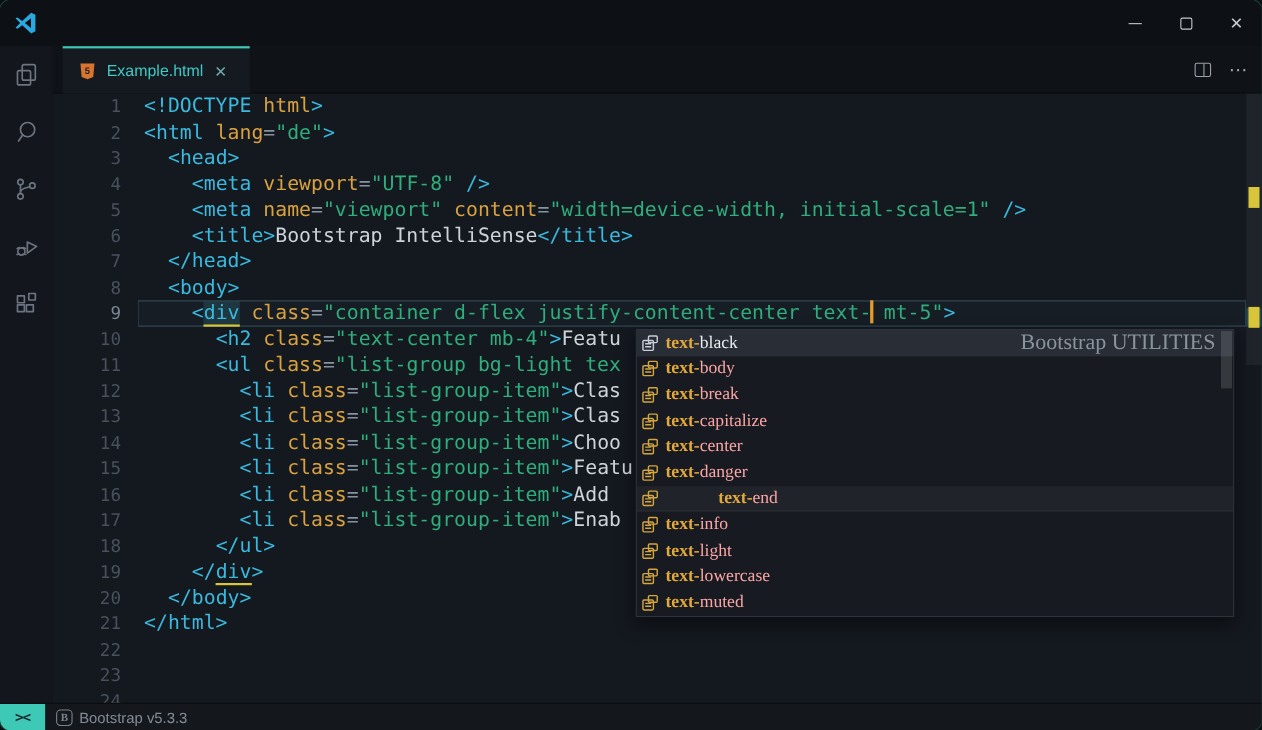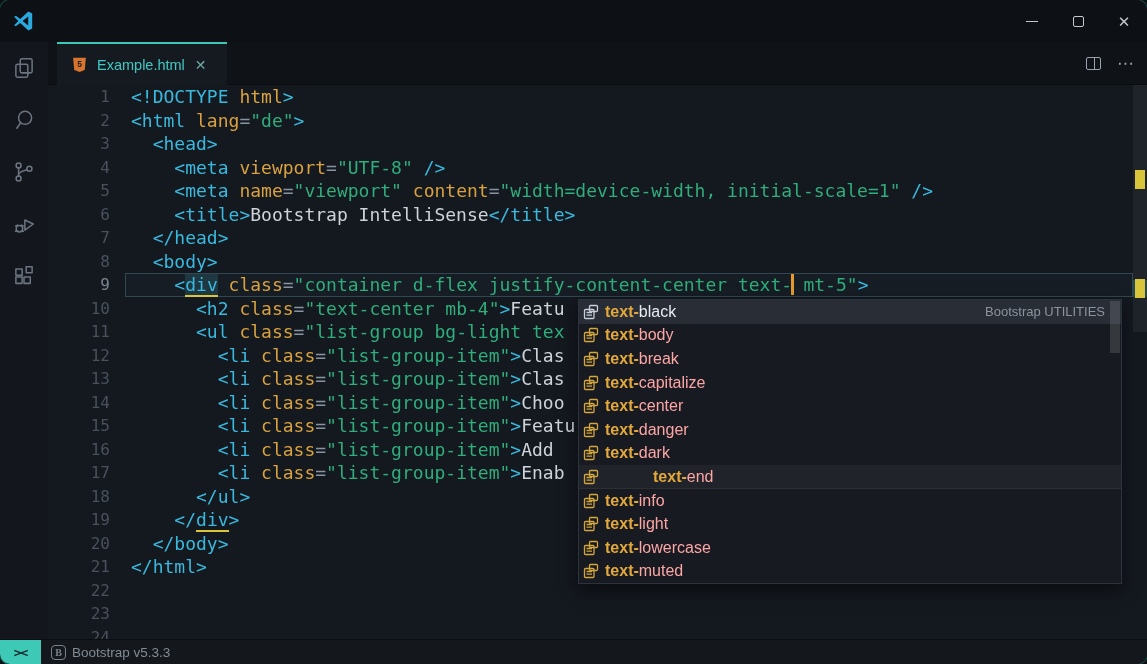--- a/index.html
+++ b/index.html
@@ -51,32 +51,32 @@
   
   .ruler{position:absolute;top:85px;right:0;width:14px;bottom:25px;}
   .sb-thumb{position:absolute;top:0;right:0;width:14px;height:247px;background:rgba(255,255,255,.05);}
   .ruler-line-band{position:absolute;top:195px;right:0;width:14px;height:17px;background:rgba(58,160,170,.30);}
   .ruler-mark{position:absolute;right:2px;width:10px;height:19px;background:var(--warning,#d9c53a);}
   .mark-1{top:85px;}
   .mark-2{top:194px;}
   
   .suggest{position:absolute;left:578px;top:299px;width:544px;background:#171b21;
            border:1px solid #2d333c;box-shadow:0 6px 16px rgba(0,0,0,.5);z-index:10;
-           font-family:Liberation Sans, sans-serif;text-align:center;}
+           font-family:Liberation Serif, serif;text-align:center;}
   .sg-row{display:flex;align-items:center;height:23.6px;padding-left:4px;cursor:pointer;}
   .sg-row.selected{background:#282d36;}
   .sg-row.hovered{background:rgba(255,255,255,.04);box-shadow:inset 0 -1px 0 rgba(255,255,255,.06);gap:48px;}
   .sg-icon{width:16px;height:16px;flex:none;margin-right:6px;color:#d4a63f;display:flex;align-items:center;}
   .sg-row.selected .sg-icon{color:#c8cfd8;}
   .sg-icon svg{stroke:currentColor;fill:none;stroke-width:1.3;}
   .sg-label{font-size:16px;white-space:pre;}
   .sg-match{color:var(--match,#e3a83b);font-weight:bold;}
   .sg-rest{color:#fca5a5;}
   .sg-row.selected .sg-rest{color:#e8ebef;}
-  .sg-detail{margin-left:auto;padding-right:16px;color:#8b949d;font-size:13px;}
+  .sg-detail{margin-left:auto;padding-right:16px;color:#8b949d;font-size:20px;}
   .sg-thumb{position:absolute;top:1px;right:1px;width:10px;height:52px;background:rgba(255,255,255,.13);}
   
   .statusbar{position:absolute;left:0;right:0;bottom:0;height:25px;background:#14181d;border-top:1px solid #0b0e11;
              display:flex;align-items:center;color:#828b95;font-size:13.5px;}
   .remote{width:41px;height:25px;background:var(--accent,#3ec9b7);color:#10262a;display:flex;align-items:center;
           justify-content:center;font-family:"DejaVu Sans Mono",monospace;font-weight:bold;font-size:13px;
           letter-spacing:-1px;border-bottom-left-radius:9px;cursor:pointer;}
   .sb-item{display:flex;align-items:center;gap:6px;margin-left:10px;cursor:pointer;}
   .bs-icon{width:15px;height:15px;border:1.4px solid #79828c;border-radius:4px;color:#79828c;
            font-size:10px;font-weight:bold;display:flex;align-items:center;justify-content:center;font-family:"Liberation Serif",serif;}
@@ -321,30 +321,20 @@
         <div class="sg-row">
           <span class="sg-icon">
             <svg viewBox="0 0 16 16" width="16" height="16">
               <rect x="6.5" y="1.5" width="8" height="6" rx="1"></rect>
               <rect x="1.5" y="5.5" width="9.5" height="9" rx="1"></rect>
               <path d="M3.5 8.5 h5.5 M3.5 11.2 h5.5"></path>
             </svg>
           </span>
           <span class="sg-label"><span class="sg-match">text-</span><span class="sg-rest">danger</span></span>
         </div>
-        <div class="sg-row">
-          <span class="sg-icon">
-            <svg viewBox="0 0 16 16" width="16" height="16">
-              <rect x="6.5" y="1.5" width="8" height="6" rx="1"></rect>
-              <rect x="1.5" y="5.5" width="9.5" height="9" rx="1"></rect>
-              <path d="M3.5 8.5 h5.5 M3.5 11.2 h5.5"></path>
-            </svg>
-          </span>
-          <span class="sg-label"><span class="sg-match">text-</span><span class="sg-rest">dark</span></span>
-        </div>
         <div class="sg-row hovered">
           <span class="sg-icon">
             <svg viewBox="0 0 16 16" width="16" height="16">
               <rect x="6.5" y="1.5" width="8" height="6" rx="1"></rect>
               <rect x="1.5" y="5.5" width="9.5" height="9" rx="1"></rect>
               <path d="M3.5 8.5 h5.5 M3.5 11.2 h5.5"></path>
             </svg>
           </span>
           <span class="sg-label"><span class="sg-match">text-</span><span class="sg-rest">end</span></span>
         </div>

